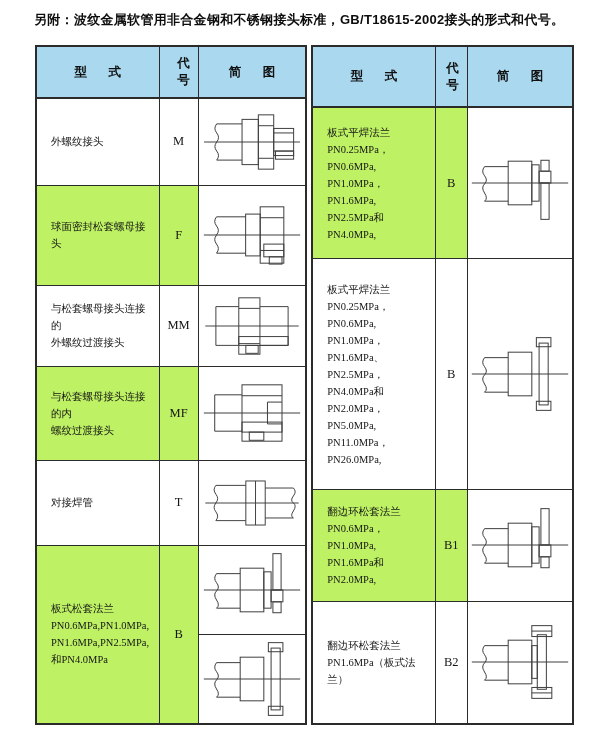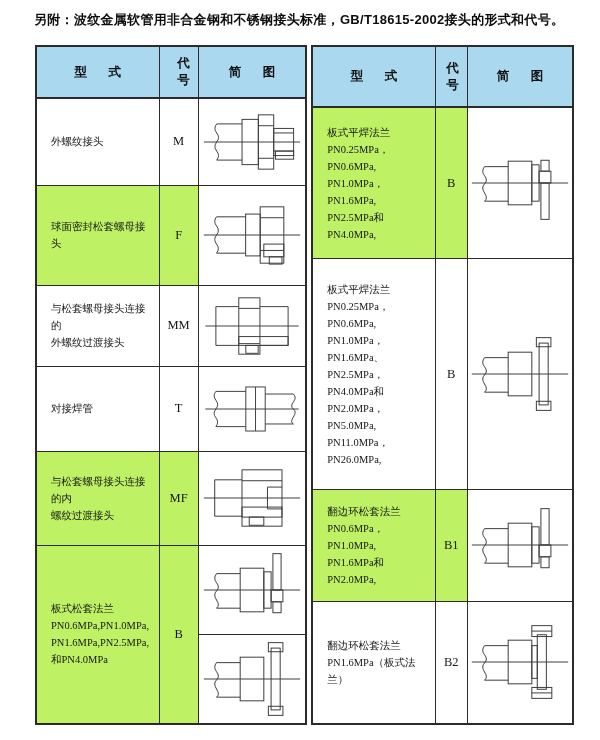--- a/index.html
+++ b/index.html
@@ -164,36 +164,36 @@
     <tr style="height:81px">
       <td class="type-cell">与松套螺母接头连接的
 外螺纹过渡接头</td>
       <td class="code-cell">MM</td>
       <td class="diag-cell">
         <svg class="diag" width="100" height="74">
               <use href="#sym-mm"></use>
             </svg>
       </td>
     </tr>
-    <tr style="height:85px">
-      <td class="type-cell">对接焊管</td>
-      <td class="code-cell">T</td>
-      <td class="diag-cell">
-        <svg class="diag" width="100" height="74">
-              <use href="#sym-t"></use>
-            </svg>
-      </td>
-    </tr>
     <tr style="height:94px">
       <td class="type-cell hl">与松套螺母接头连接的内
 螺纹过渡接头</td>
       <td class="code-cell hl">MF</td>
       <td class="diag-cell">
         <svg class="diag" width="100" height="78">
               <use href="#sym-mf"></use>
+            </svg>
+      </td>
+    </tr>
+    <tr style="height:85px">
+      <td class="type-cell">对接焊管</td>
+      <td class="code-cell">T</td>
+      <td class="diag-cell">
+        <svg class="diag" width="100" height="74">
+              <use href="#sym-t"></use>
             </svg>
       </td>
     </tr>
     <tr style="height:179px">
       <td class="type-cell hl">板式松套法兰
 PN0.6MPa,PN1.0MPa,
 PN1.6MPa,PN2.5MPa,
 和PN4.0MPa</td>
       <td class="code-cell hl">B</td>
       <td class="diag-cell" style="height:179px">

